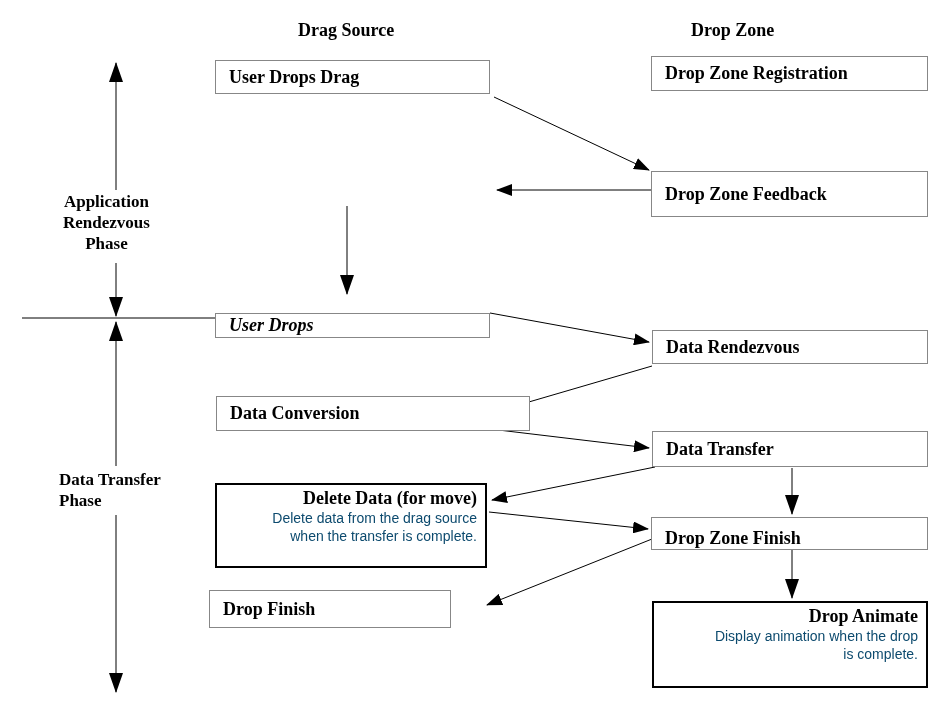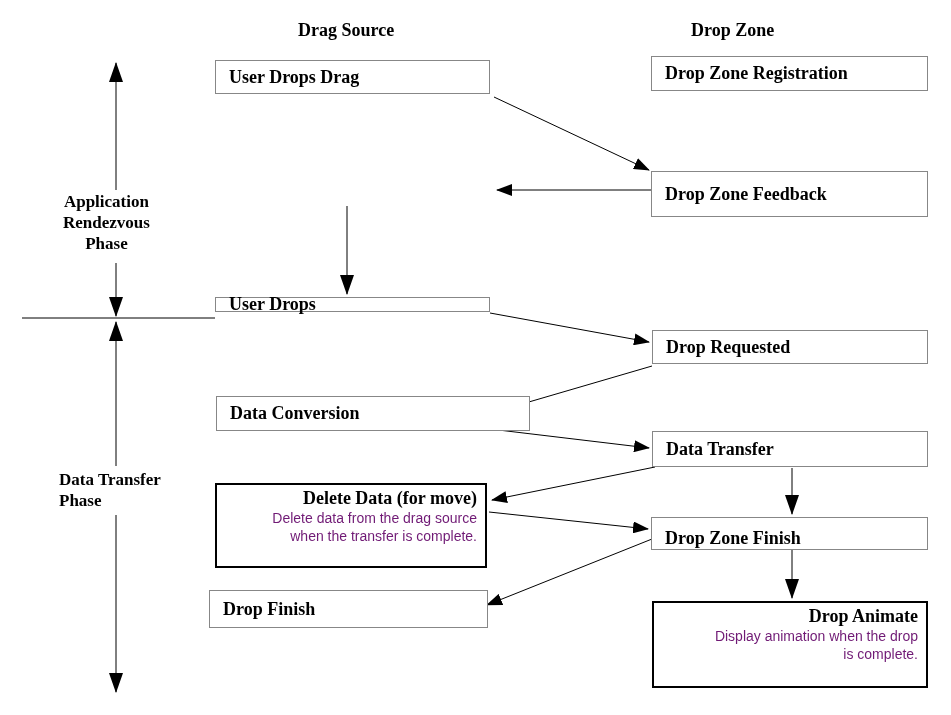--- a/index.html
+++ b/index.html
@@ -50,21 +50,21 @@
     border: 2px solid #000000;
     display: block;
     padding: 3px 8px 0 8px;
     text-align: right;
   }
   .desc-node .node-label { padding-left: 6px; }
   .node-desc {
     font-family: "Liberation Sans", sans-serif;
     font-size: 14px;
     line-height: 17.5px;
-    color: #701a75;
+    color: #0c4a6e;
     white-space: pre-line;
     margin-top: 1px;
   }
 </style>
 </head>
 <body>
 
 <div class="stage">
 
   <svg class="arrow-layer" width="951" height="715" viewBox="0 0 951 715" xmlns="http://www.w3.org/2000/svg">
@@ -103,48 +103,48 @@
 Rendezvous
 Phase</div>
   <div class="phase-label" style="left:59px; top:469px;">Data Transfer
 Phase</div>
 
   <div class="node" style="left:215px; top:60px; width:275px; height:34px;">
     <div class="node-label">User Drops Drag</div>
   </div>
 
 
-  <div class="node" style="left:215px; top:297px; width:275px; height:15px;">
+  <div class="node" style="left:215px; top:313px; width:275px; height:25px;font-style:italic;">
     <div class="node-label">User Drops</div>
   </div>
 
   <div class="node" style="left:216px; top:396px; width:314px; height:35px;">
     <div class="node-label">Data Conversion</div>
   </div>
 
   <div class="node desc-node" style="left:215px; top:483px; width:272px; height:85px;">
     <div class="node-label">Delete Data (for move)</div>
     <div class="node-desc">Delete data from the drag source
 when the transfer is complete.</div>
   </div>
 
-  <div class="node" style="left:209px; top:590px; width:279px; height:38px;">
+  <div class="node" style="left:209px; top:590px; width:242px; height:38px;">
     <div class="node-label">Drop Finish</div>
   </div>
 
   <div class="node" style="left:651px; top:56px; width:277px; height:35px;">
     <div class="node-label">Drop Zone Registration</div>
   </div>
 
   <div class="node" style="left:651px; top:171px; width:277px; height:46px;">
     <div class="node-label">Drop Zone Feedback</div>
   </div>
 
   <div class="node" style="left:652px; top:330px; width:276px; height:34px;">
-    <div class="node-label">Drop Requested</div>
+    <div class="node-label">Data Rendezvous</div>
   </div>
 
   <div class="node" style="left:652px; top:431px; width:276px; height:36px;">
     <div class="node-label">Data Transfer</div>
   </div>
 
   <div class="node" style="left:651px; top:517px; width:277px; height:33px;align-items:flex-end;">
     <div class="node-label">Drop Zone Finish</div>
   </div>
 

